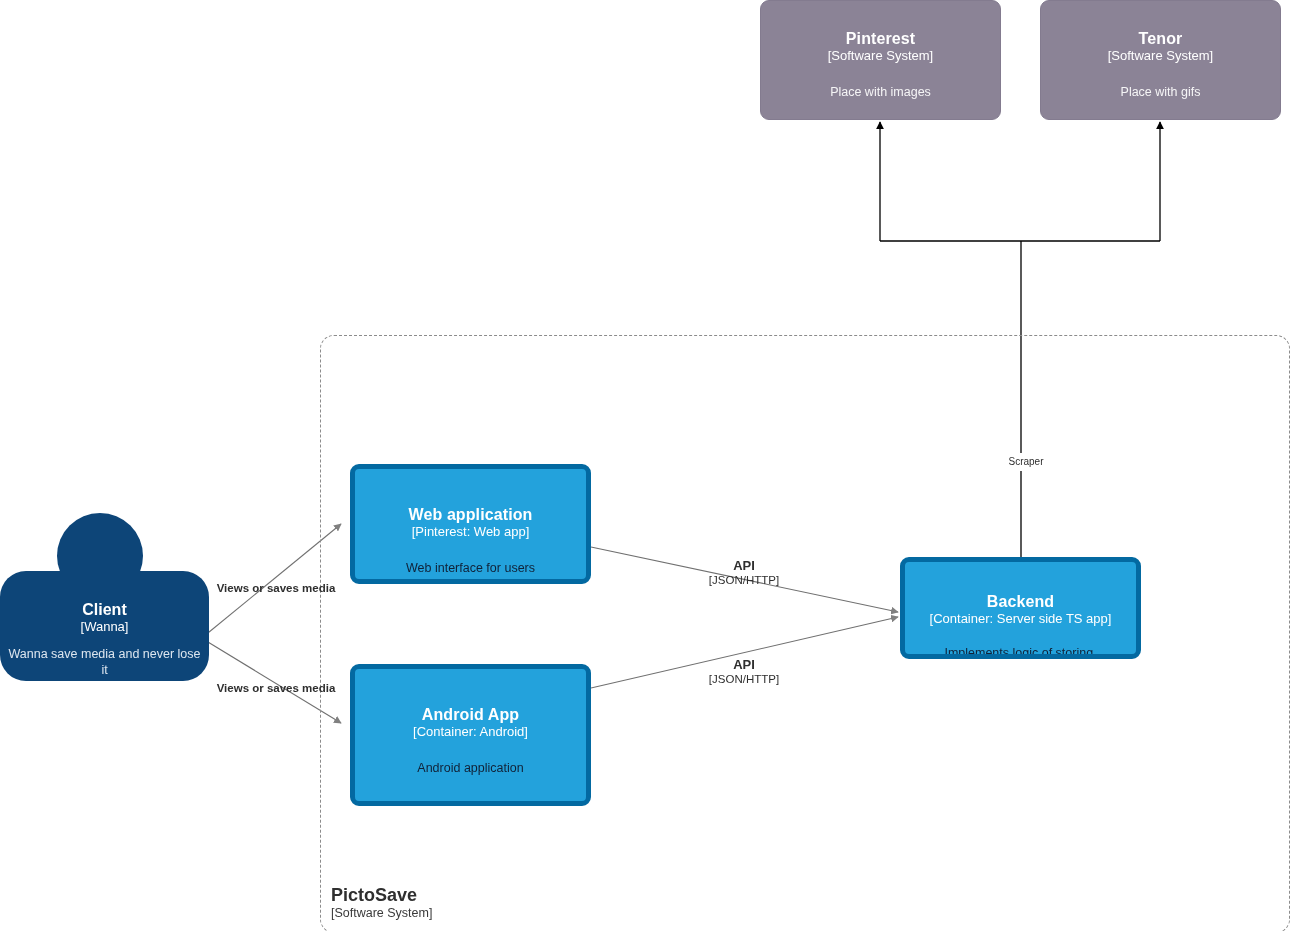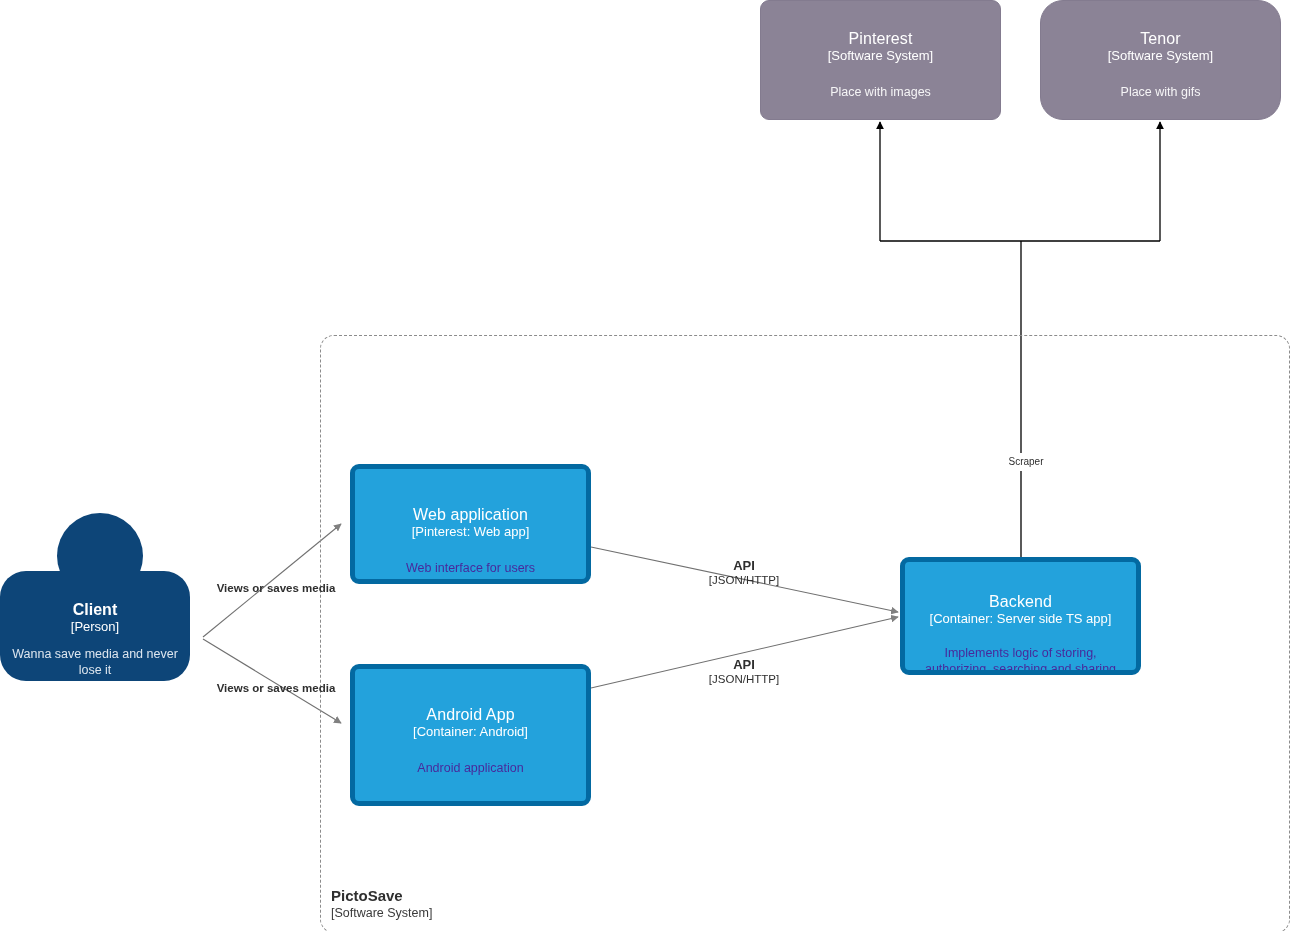--- a/index.html
+++ b/index.html
@@ -35,21 +35,21 @@
     border-radius: 9px;
     display: flex;
     flex-direction: column;
     align-items: center;
     justify-content: flex-start;
     text-align: center;
     color: #ffffff;
     overflow: hidden;
   }
   .node .n-title {
-    font-weight: normal;
+    font-weight: bold;
     font-size: 16px;
     line-height: 19px;
     letter-spacing: 0.1px;
   }
   .node .n-tech {
     font-size: 13px;
     line-height: 16px;
   }
   .node .n-desc {
     font-size: 12.5px;
@@ -66,42 +66,42 @@
   .ext-system .n-title { margin-top: 28px; }
   .ext-system .n-desc  { margin-top: 20px; color: #ffffff; }
 
   
   .container-node {
     background: #23a2dc;
     border: 5px solid #0369a1;
     text-align: center;
   }
   .container-node .n-title { margin-top: 36px; }
-  .container-node .n-desc  { margin-top: 20px; color: #4c1d95; }
+  .container-node .n-desc  { margin-top: 20px; color: #0f172a; }
   .container-node.backend .n-title { margin-top: 30px; }
   .container-node.backend .n-desc  { margin-top: 18px; }
 
   
   .person {
     position: absolute;
   }
   .person .head {
     position: absolute;
     left: 57px;
     top: 0px;
     width: 86px;
     height: 86px;
     border-radius: 50%;
     background: #0d4578;
   }
   .person .body {
     position: absolute;
     left: 0px;
     top: 58px;
-    width: 190px;
+    width: 209px;
     height: 110px;
     border-radius: 26px;
     background: #0d4578;
     display: flex;
     flex-direction: column;
     color: #ffffff;
     text-align: center;
   }
   .person .n-title {
     font-weight: bold;
@@ -129,21 +129,21 @@
     border-radius: 14px;
     background: transparent;
   }
   .boundary-label {
     position: absolute;
     text-align: left;
     color: #3a3a3a;
   }
   .boundary-label .b-title {
     font-weight: bold;
-    font-size: 15px;
+    font-size: 18px;
     line-height: 19px;
     color: #2f2f2f;
   }
   .boundary-label .b-tech {
     font-size: 12.5px;
     line-height: 16px;
     color: #3a3a3a;
   }
 
   
@@ -213,48 +213,48 @@
     <div class="b-title">PictoSave</div>
     <div class="b-tech">[Software System]</div>
   </div>
 
   <div class="node ext-system" style="left:760px; top:0px; width:241px; height:120px;">
     <div class="n-title">Pinterest</div>
     <div class="n-tech">[Software System]</div>
     <div class="n-desc">Place with images</div>
   </div>
 
-  <div class="node ext-system" style="left:1040px; top:0px; width:241px; height:120px;border-radius:23px;">
+  <div class="node ext-system" style="left:1040px; top:0px; width:241px; height:120px;">
     <div class="n-title">Tenor</div>
     <div class="n-tech">[Software System]</div>
     <div class="n-desc">Place with gifs</div>
   </div>
 
   <div class="person" style="left:0px; top:513px; width:201px; height:180px;">
     <div class="head"></div>
     <div class="body">
       <div class="n-title">Client</div>
-      <div class="n-tech">[Person]</div>
+      <div class="n-tech">[Wanna]</div>
       <div class="n-desc">Wanna save media and never lose it</div>
     </div>
   </div>
 
   <div class="node container-node" style="left:350px; top:464px; width:241px; height:120px;">
     <div class="n-title">Web application</div>
     <div class="n-tech">[Pinterest: Web app]</div>
     <div class="n-desc">Web interface for users</div>
   </div>
 
   <div class="node container-node" style="left:350px; top:664px; width:241px; height:142px;">
     <div class="n-title">Android App</div>
     <div class="n-tech">[Container: Android]</div>
     <div class="n-desc">Android application</div>
   </div>
 
-  <div class="node container-node backend" style="left:900px; top:557px; width:241px; height:118px;">
+  <div class="node container-node backend" style="left:900px; top:557px; width:241px; height:102px;">
     <div class="n-title">Backend</div>
     <div class="n-tech">[Container: Server side TS app]</div>
     <div class="n-desc">Implements logic of storing, authorizing, searching and sharing media</div>
   </div>
 
   <div class="edge-label plain" style="left:196px; top:581px; width:160px;">
     <div class="e-title">Views or saves media</div>
   </div>
 
   <div class="edge-label plain" style="left:196px; top:681px; width:160px;">

